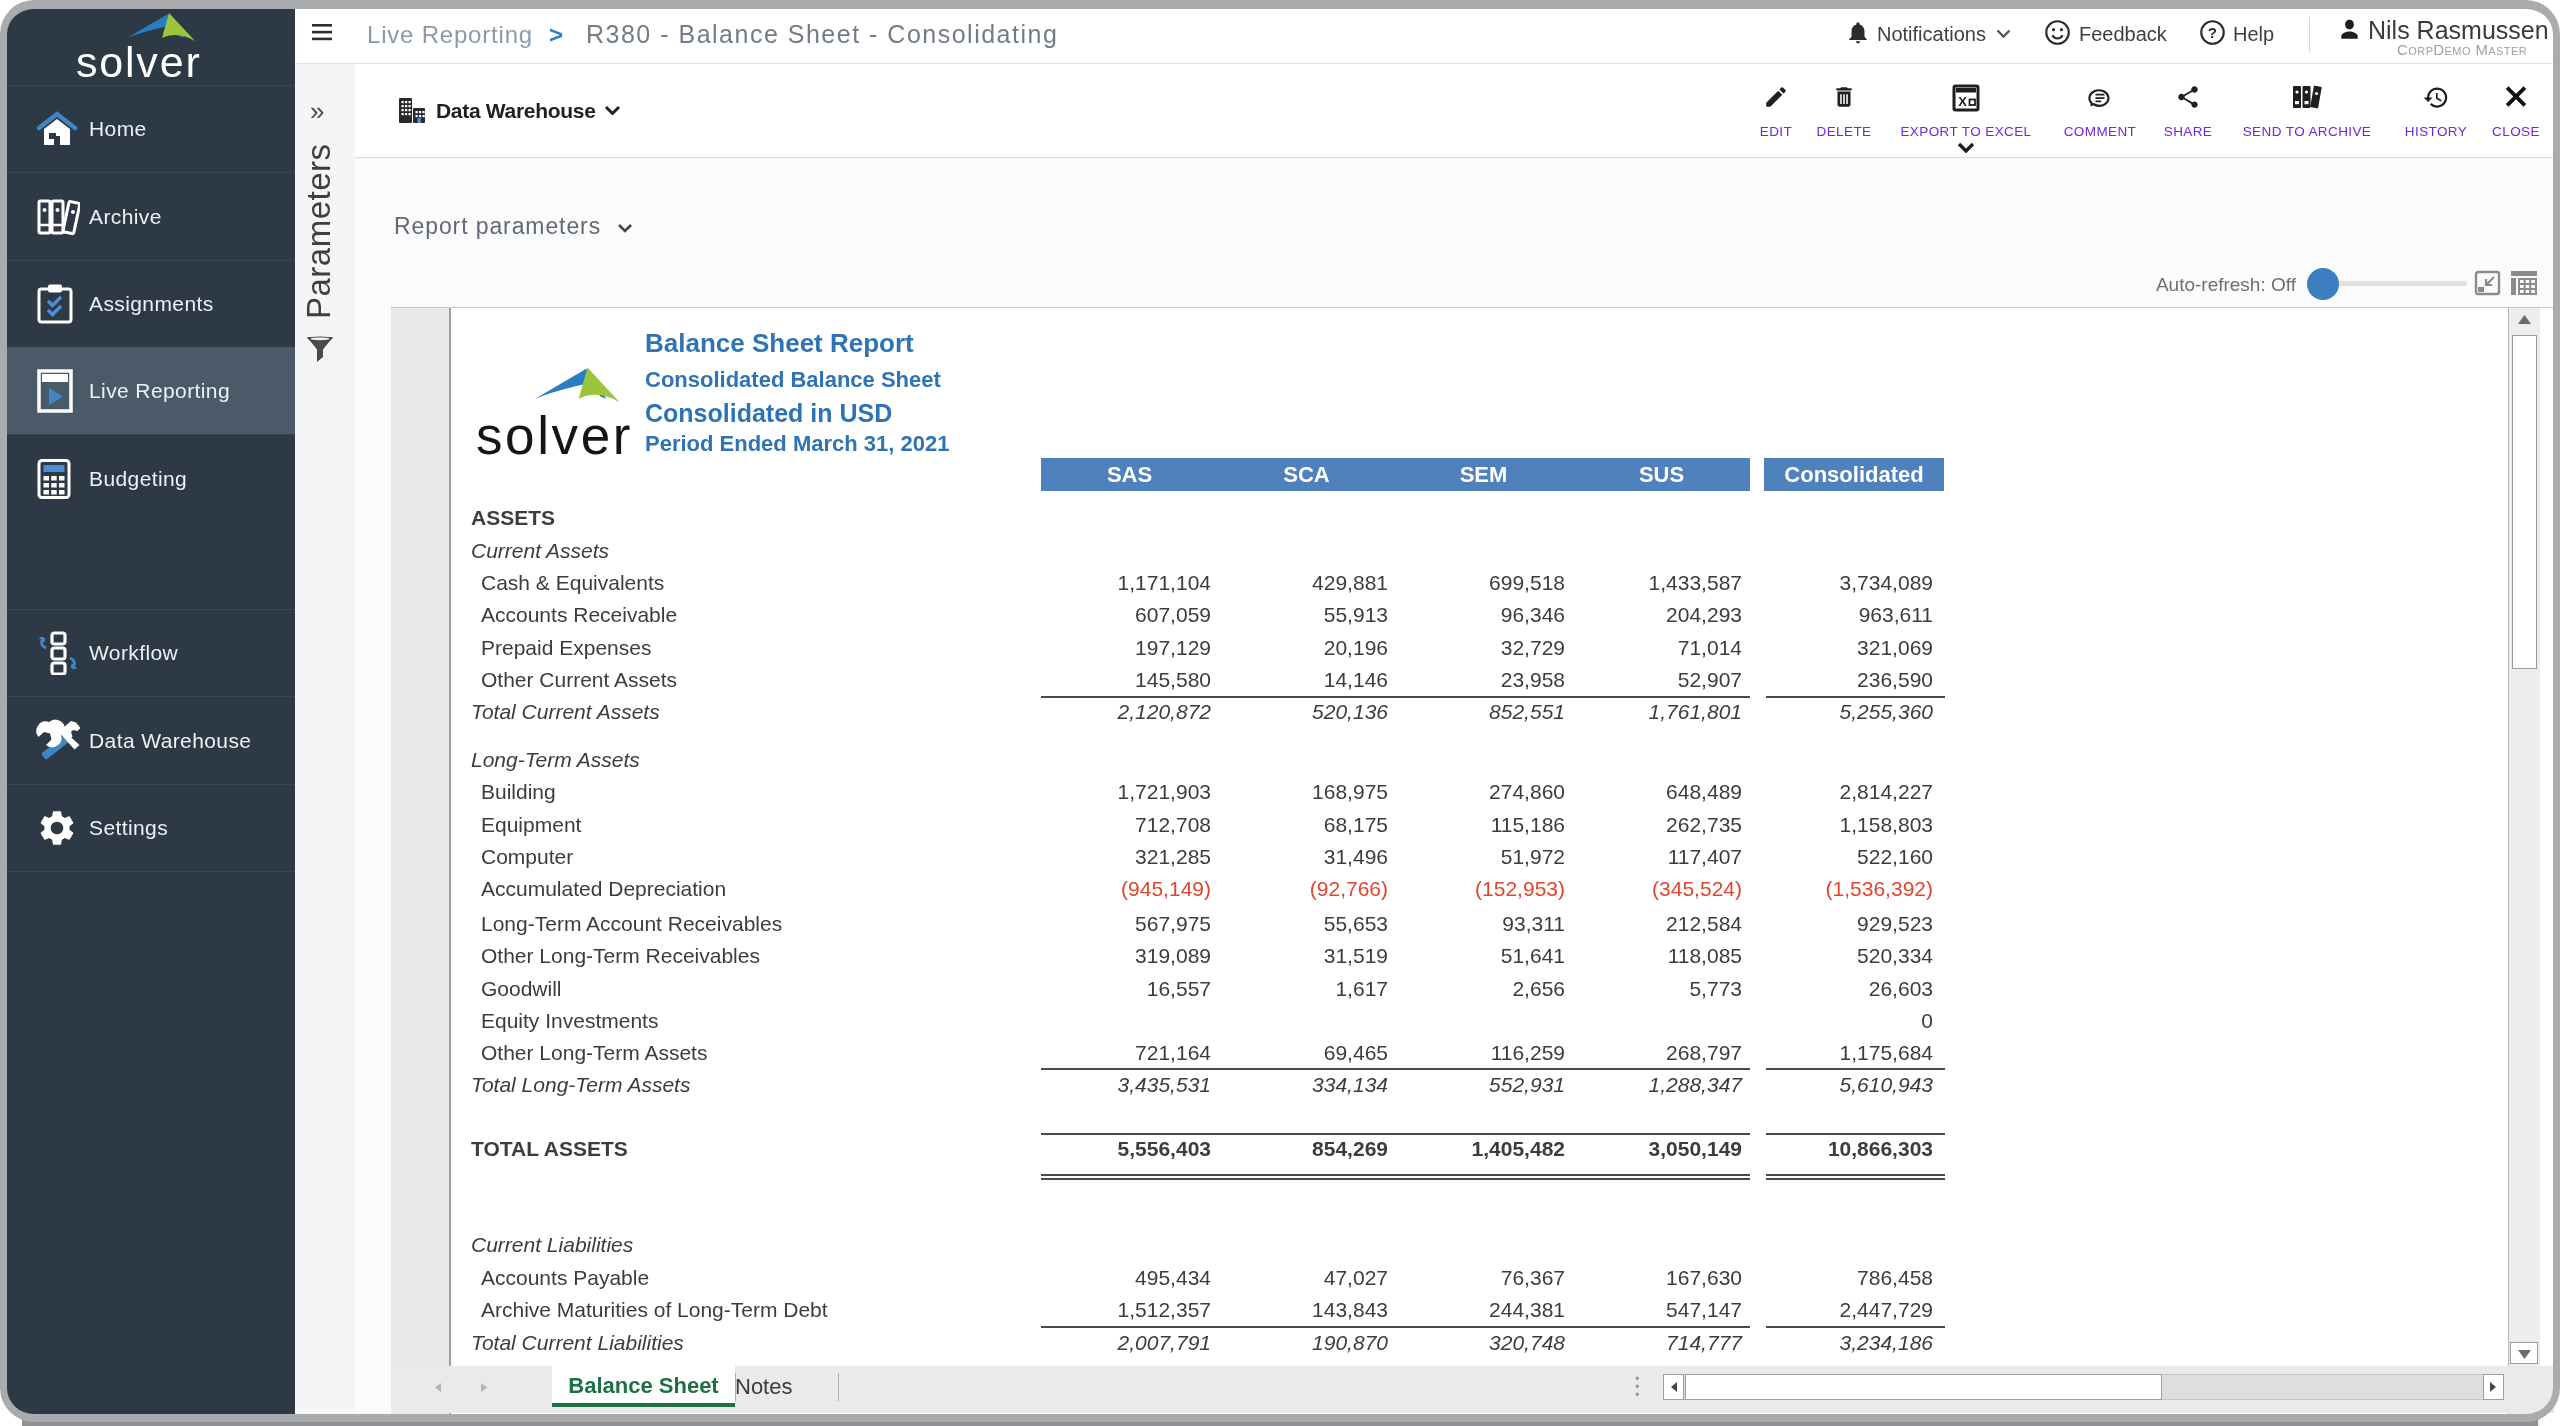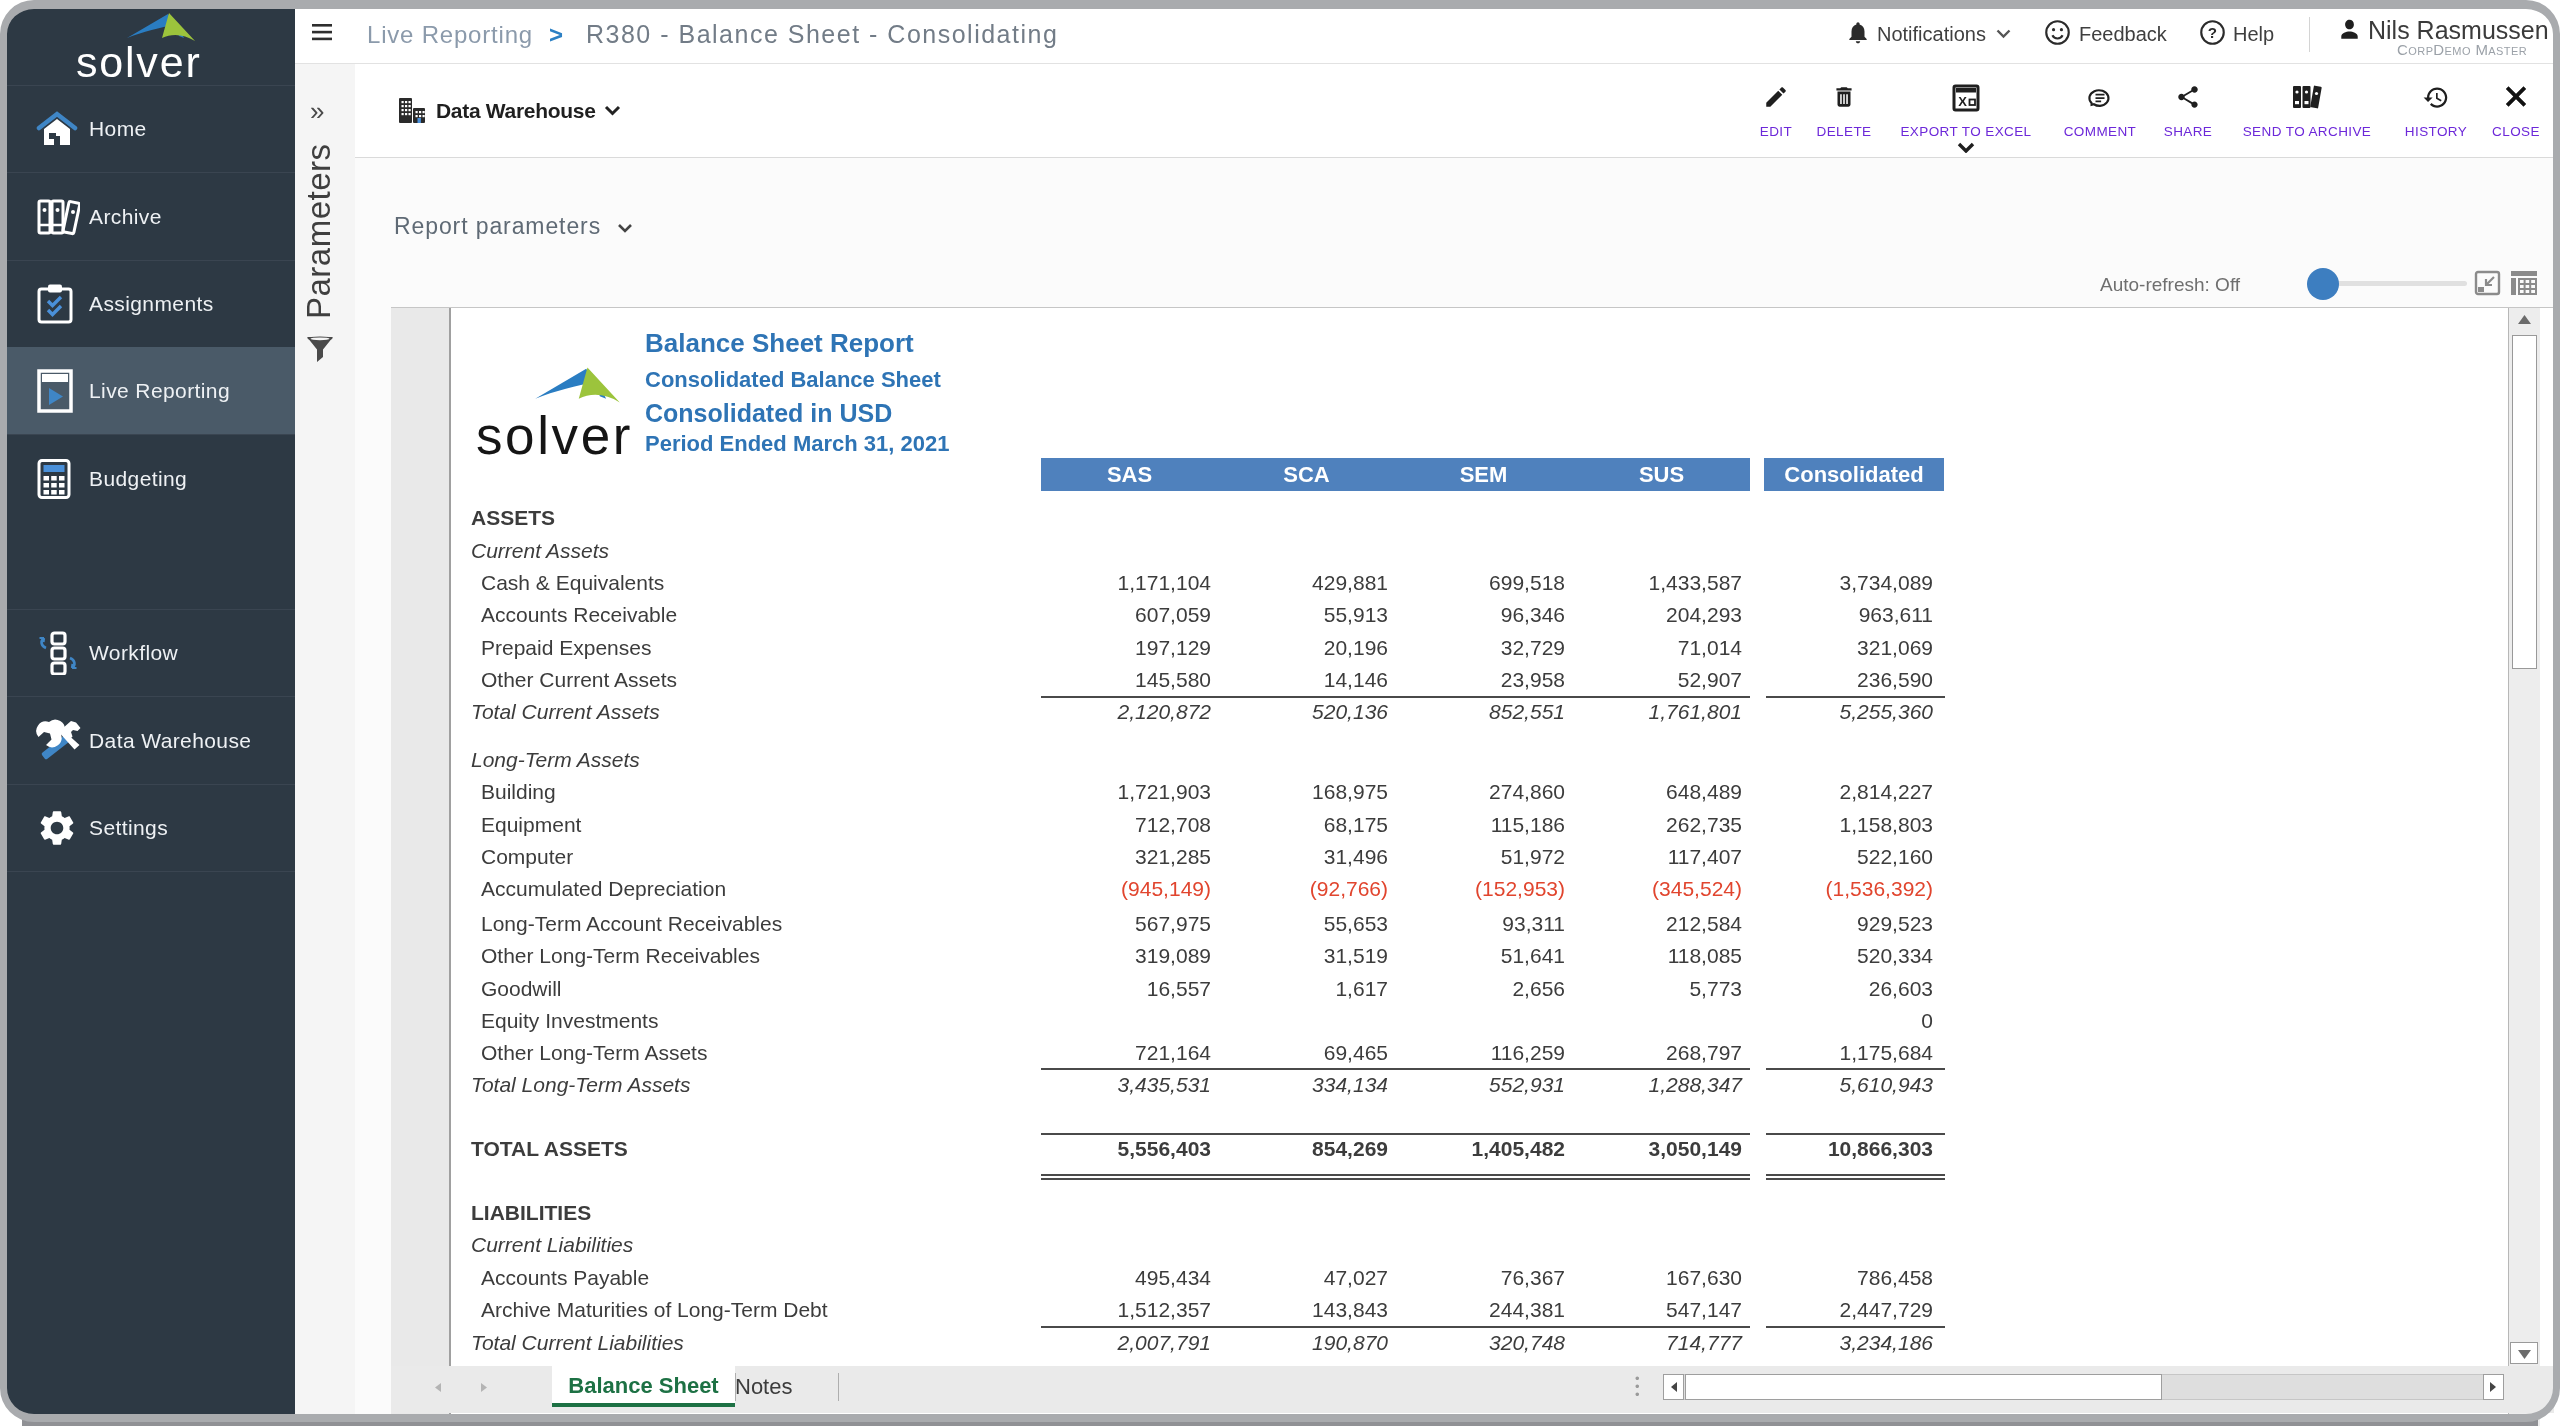--- a/index.html
+++ b/index.html
@@ -30,21 +30,21 @@
 .hdrtx{position:absolute;top:23px;font-size:20px;color:#3f3f3f}
 .tblbl{position:absolute;top:124px;font-size:13.5px;color:#6d28d9;letter-spacing:.4px;text-align:center;width:200px;white-space:nowrap}
 .tbico{position:absolute;top:84px;width:0;height:26px}
 .tbico svg{position:absolute;left:0;top:0;transform:translateX(-50%)}
 
 #pchev{position:absolute;left:310px;top:96px;font-size:26px;color:#4a4a4a}
 #ptext{position:absolute;left:300px;top:141px;width:52px;height:178px;writing-mode:vertical-rl;
  transform:rotate(180deg);font-size:33px;color:#3f3f3f;text-align:left;letter-spacing:.5px}
 
 #rptparams{position:absolute;left:394px;top:213px;font-size:23px;color:#5f6a75;letter-spacing:.9px}
-#arf{position:absolute;left:2100px;top:274px;width:196px;font-size:19px;color:#6f6f6f;}
+#arf{position:absolute;left:2100px;top:274px;width:196px;font-size:19px;color:#6f6f6f;text-align:right}
 #arftrack{position:absolute;left:2307px;top:281px;width:160px;height:5px;background:#e0e0e0;border-radius:3px}
 #arfknob{position:absolute;left:2307px;top:268px;width:32px;height:32px;border-radius:50%;background:#3d7ec0}
 
 #viewer{position:absolute;left:391px;top:307px;width:2163px;height:1374px;background:#fff;
  border-top:1px solid #c6c6c6;border-bottom:6px solid #7f1d1d}
 #gutter{position:absolute;left:0;top:0;width:60px;height:100%;background:#e9e9e9;border-right:2px solid #a0a0a0}
 #page{position:absolute;left:62px;top:0;width:2053px;height:100%;background:#fff;overflow:hidden}
 #vscroll{position:absolute;left:2117px;top:0;width:32px;height:100%;background:#ededed;border-left:1px solid #b7b7b7}
 #vthumb{position:absolute;left:3px;top:27px;width:25px;height:334px;background:#fff;border:1px solid #999}
 #vbtn{position:absolute;left:2119px;top:1034px;width:28px;height:22px;background:#fff;border:1px solid #9a9a9a}
@@ -502,23 +502,20 @@
           <span class="n1">5,556,403</span>
           <span class="n2">854,269</span>
           <span class="n3">1,405,482</span>
           <span class="n4">3,050,149</span>
           <span class="n5">10,866,303</span>
         </div>
    <div class="ln lnL" style="top:866px"></div>
         <div class="ln lnR" style="top:866px"></div>
    <div class="ln lnL" style="top:870px"></div>
         <div class="ln lnR" style="top:870px"></div>
-   <div class="row" style="top:892px">
-          <span class="lb b">LIABILITIES</span>
-        </div>
    <div class="row i" style="top:924px">
           <span class="lb">Current Liabilities</span>
         </div>
    <div class="row" style="top:957px">
           <span class="lbi">Accounts Payable</span>
           <span class="n1">495,434</span>
           <span class="n2">47,027</span>
           <span class="n3">76,367</span>
           <span class="n4">167,630</span>
           <span class="n5">786,458</span>

